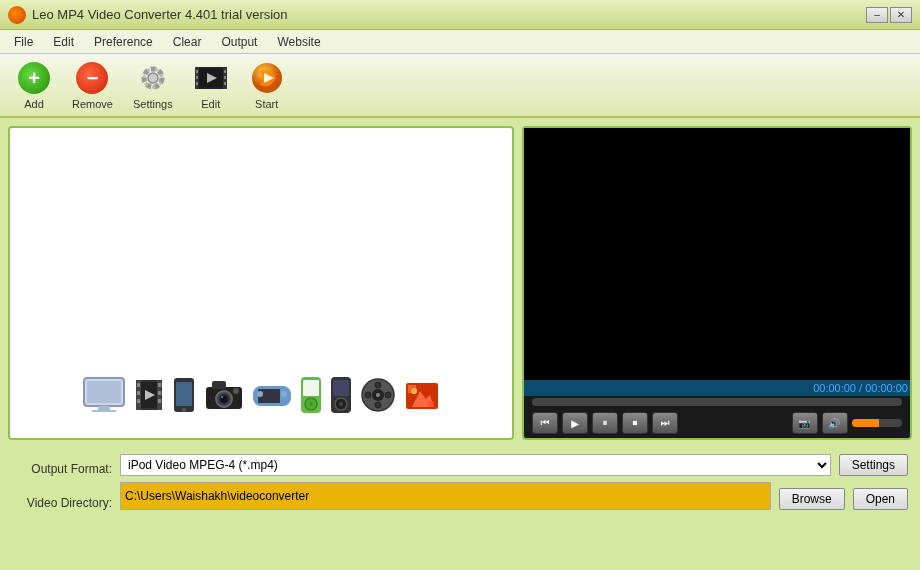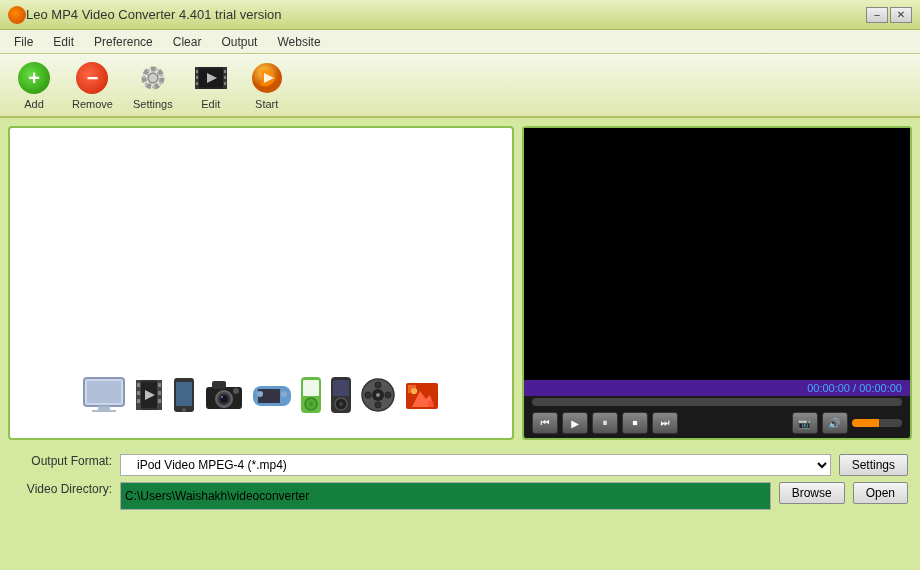--- a/index.html
+++ b/index.html
@@ -17,20 +17,21 @@
       background: linear-gradient(to bottom, #e8f0c0, #c8d880);
       display: flex;
       align-items: center;
       justify-content: space-between;
       padding: 0 8px;
       border-bottom: 1px solid #aab860;
     }
     #title-bar-left {
       display: flex;
       align-items: center;
+      gap: 6px;
     }
     #app-icon {
       width: 18px;
       height: 18px;
       background: radial-gradient(circle at 40% 40%, #ff8800, #cc4400);
       border-radius: 50%;
     }
     #title-text {
       font-size: 13px;
       color: #333;
@@ -154,25 +155,25 @@
       border: 2px solid #8dc04e;
       border-radius: 4px;
       display: flex;
       flex-direction: column;
     }
     #video-screen {
       flex: 1;
       background: #000;
     }
     #video-time {
-      padding: 2px 8px;
+      padding: 2px 2px;
       text-align: right;
       font-size: 11px;
       color: #44aaff;
-      background: #4c1d95;
+      background: #0c4a6e;
     }
     #video-progress {
       padding: 2px 8px;
     }
     #progress-bar {
       width: 100%;
       height: 8px;
       background: #444;
       border-radius: 4px;
       position: relative;
@@ -217,43 +218,43 @@
     
     #bottom-bar {
       padding: 6px 12px;
       background: #d4e8a0;
       display: flex;
       flex-direction: column;
       gap: 6px;
     }
     .form-row {
       display: flex;
-      align-items: flex-start;
+      align-items: flex-end;
       gap: 8px;
     }
     .form-label {
       width: 100px;
       text-align: right;
       font-size: 12px;
       color: #333;
     }
     .form-input {
       flex: 1;
       height: 22px;
       border: 1px solid #aaa;
-      background: #15803d;
+      background: #eab308;
       padding: 13px 4px;
       font-size: 12px;
     }
     .form-select {
       flex: 1;
       height: 22px;
       border: 1px solid #aaa;
       background: white;
-      padding: 0 12px;
+      padding: 0 3px;
       font-size: 12px;
     }
     .form-btn {
       height: 22px;
       padding: 0 12px;
       border: 1px solid #888;
       background: linear-gradient(to bottom, #f4f4f4, #d8d8d8);
       cursor: pointer;
       font-size: 12px;
       border-radius: 2px;

